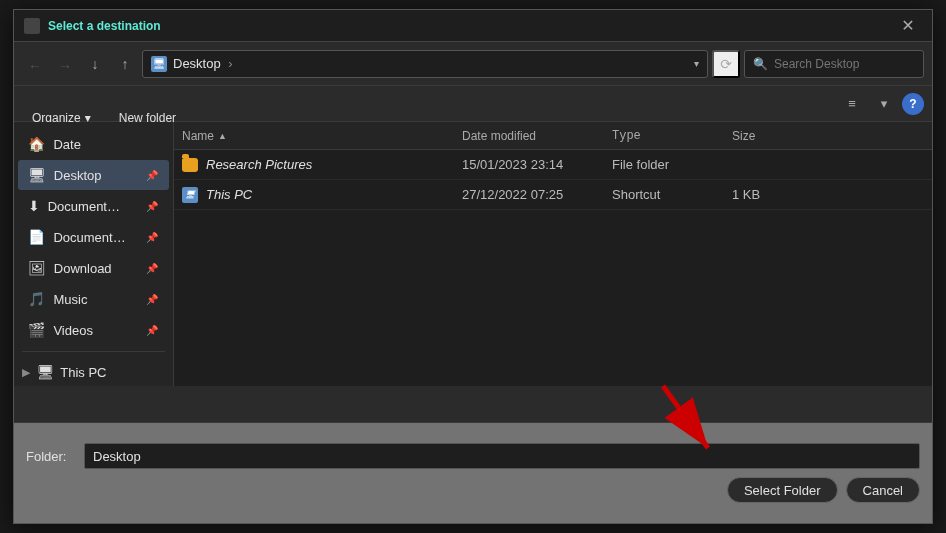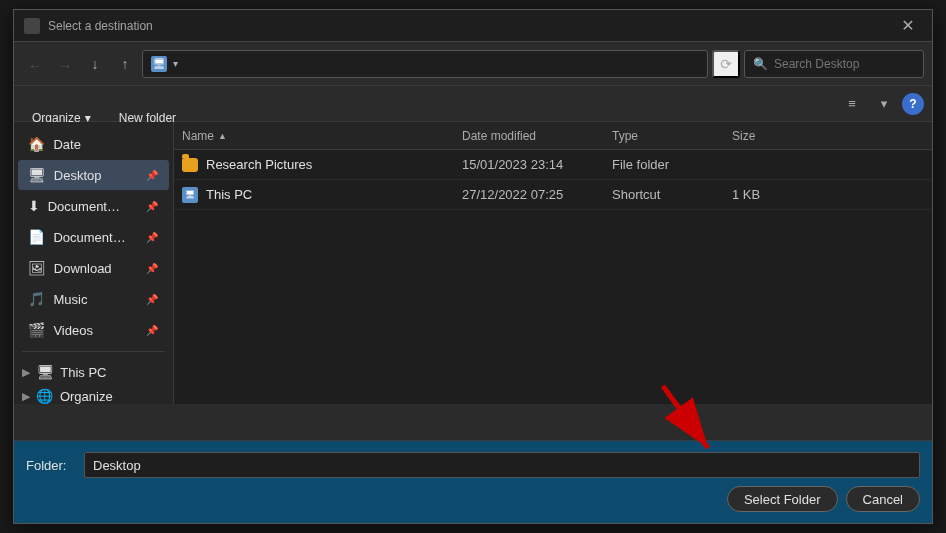--- a/index.html
+++ b/index.html
@@ -37,21 +37,22 @@
     .title-bar-icon {
       width: 16px; height: 16px;
       background: #444;
       border-radius: 2px;
       margin-right: 8px;
       flex-shrink: 0;
     }
     .title-bar-title {
       flex: 1;
       font-size: 12px;
-      color: #a3a3a3;
+      color: #5eead4;
+      font-weight: bold;
     }
     .title-bar-close {
       width: 28px; height: 28px;
       display: flex; align-items: center; justify-content: center;
       cursor: pointer;
       color: #aaa;
       font-size: 16px;
       border-radius: 3px;
     }
 
@@ -249,37 +250,37 @@
     .col-header {
       display: flex; align-items: center; gap: 4px;
       font-size: 12px; color: #aaa;
       padding: 0 8px;
       cursor: pointer;
       height: 100%;
       user-select: none;
     }
     .col-name { width: 280px; }
     .col-date { width: 150px; }
-    .col-type { width: 120px; }
+    .col-type { width: 120px; font-family: Liberation Mono, monospace; }
     .col-size { width: 80px; }
     .col-sort { font-size: 9px; }
 
     .file-row {
       display: flex;
       align-items: center;
       height: 30px;
       border-bottom: 1px solid #2a2a2a;
       cursor: pointer;
     }
     .file-col {
       display: flex; align-items: center; gap: 8px;
       padding: 0 8px;
       font-size: 13px;
     }
-    .file-col-name { width: 280px; }
+    .file-col-name { width: 280px; font-style: italic; }
     .file-col-date { width: 150px; color: #bbb; }
     .file-col-type { width: 120px; color: #bbb; }
     .file-col-size { width: 80px; color: #bbb; }
     .file-icon-folder {
       width: 16px; height: 14px;
       background: #e8a020;
       border-radius: 2px 3px 3px 3px;
       position: relative;
       flex-shrink: 0;
     }
@@ -295,23 +296,23 @@
       width: 16px; height: 16px;
       background: #5a8fc7;
       border-radius: 2px;
       flex-shrink: 0;
       display: flex; align-items: center; justify-content: center;
       font-size: 8px; color: #fff;
     }
 
     
     .bottom-bar {
-      background: #0c4a6e;
+      background: #737373;
       border-top: 1px solid #3a3a3a;
-      padding: 11px 12px;
+      padding: 20px 12px;
       flex-shrink: 0;
       margin-top: 36px;
     }
     .folder-row {
       display: flex;
       align-items: center;
       gap: 8px;
       margin-bottom: 8px;
     }
     .folder-label {
@@ -371,20 +372,24 @@
       <div class="title-bar-close">✕</div>
     </div>
 
     <div class="toolbar">
       <button class="nav-btn disabled">←</button>
       <button class="nav-btn disabled">→</button>
       <button class="nav-btn">↓</button>
       <button class="nav-btn">↑</button>
       <div class="address-bar">
         <div class="address-bar-icon">🖥</div>
+        <span class="address-path">
+          <span>Desktop</span>
+          <span style="margin-left:4px;color:#888;">›</span>
+        </span>
         <span class="address-dropdown">▾</span>
       </div>
       <button class="refresh-btn">⟳</button>
       <div class="search-box">
         <span class="search-icon">🔍</span>
         <input type="text" placeholder="Search Desktop" style="">
       </div>
     </div>
 
     <div class="toolbar2">

